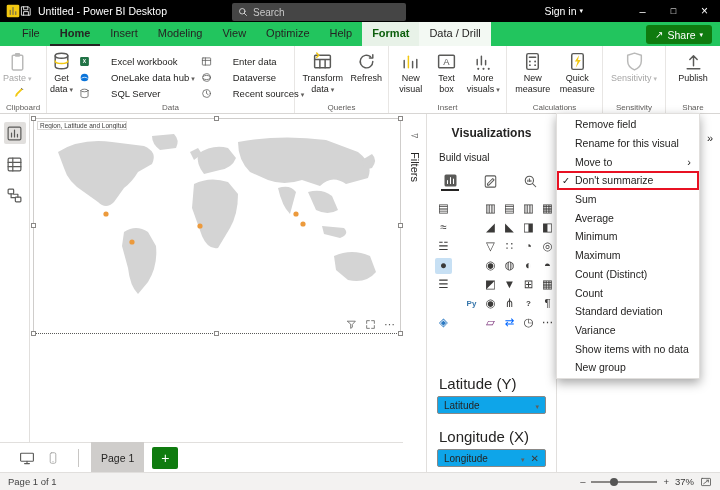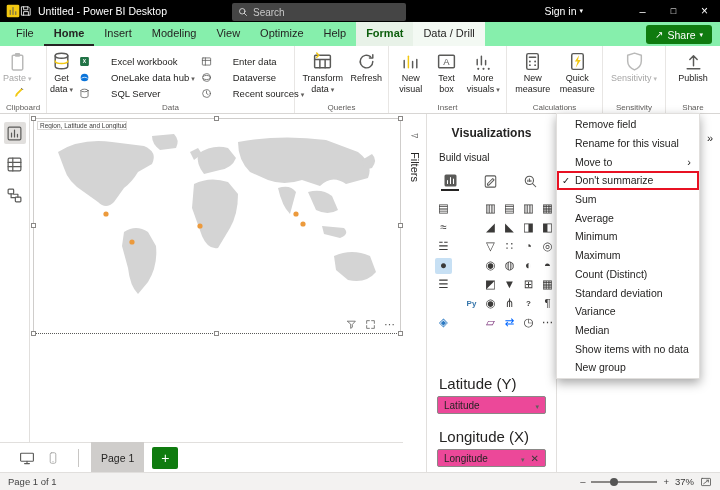--- a/index.html
+++ b/index.html
@@ -28,21 +28,21 @@
   .tb-search input::placeholder{color:#c8c8c8;}
   .tb-right{position:absolute;right:0;top:0;height:22px;display:flex;align-items:center;}
   .signin{font-size:10.5px;display:flex;align-items:center;gap:3px;margin-right:44px;cursor:default;}
   .signin::after{content:"▾";font-size:7px;color:#fff;}
   .winbtn{width:31px;height:22px;display:flex;align-items:center;justify-content:center;font-size:11px;color:#fff;}
   .win-min::before{content:"–";}
   .win-max::before{content:"□";font-size:9px;}
   .win-close::before{content:"×";font-size:12px;}
 
   
-  .tabsrow{position:absolute;top:22px;left:0;right:0;height:24px;background:#86efac;display:flex;align-items:flex-end;padding-left:6px;text-align:center;}
+  .tabsrow{position:absolute;top:22px;left:0;right:0;height:24px;background:#22c55e;display:flex;align-items:flex-end;padding-left:12px;text-align:center;}
   .rtab{padding:0 10px;font-size:11px;height:24px;line-height:23px;white-space:nowrap;}
   .rtab.selected{font-weight:bold;border-bottom:2px solid #252423;}
   .rtab.ctx1{color:#0c5e0c;background:#e8f2e8;font-weight:bold;}
   .rtab.ctx2{background:#f3f9f3;}
   .share-btn{position:absolute;right:8px;top:25px;height:19px;background:#0f7b0f;color:#fff;border-radius:3px;display:flex;align-items:center;gap:4px;padding:0 9px;font-size:10.5px;}
   .share-btn .arr{font-size:10px;line-height:1;}
   .share-btn::after{content:"▾";font-size:7px;}
 
   
   .ribbon{position:absolute;top:46px;left:0;right:0;height:68px;background:#fff;border-bottom:1px solid #d8d6d4;display:flex;z-index:10;}
@@ -89,21 +89,21 @@
   .vp-section{font-size:10px;margin-top:12px;padding-left:4px;}
   .subtabs{display:flex;gap:22px;padding:8px 0 6px 6px;align-items:center;}
   .subtab{width:18px;height:20px;display:flex;align-items:center;justify-content:center;}
   .subtab.on{border-bottom:2px solid #252423;}
   .gallery{display:grid;grid-template-columns:repeat(6,1fr);gap:3px 2px;margin-top:4px;}
   .gal{width:17px;height:16px;display:flex;align-items:center;justify-content:center;font-size:11.5px;color:#3b3a39;border-radius:2px;line-height:1;}
   .gal.sel{background:#c7e0f4;}
   .gal.txt{font-size:8px;font-weight:bold;}
   .wells{margin-top:44px;padding:0 2px;}
   .well-label{font-size:15px;margin:14px 0 4px 2px;}
-  .well-pill{height:18px;border:1px solid #8a8886;border-radius:2px;display:flex;align-items:center;padding:0 6px;font-size:10px;background:#ec4899;}
+  .well-pill{height:18px;border:1px solid #8a8886;border-radius:2px;display:flex;align-items:center;padding:0 6px;font-size:10px;background:#0ea5e9;}
   .well-pill .wchev{margin-left:auto;}
   .wx{margin-left:6px;color:#3b3a39;font-size:10px;}
   .wx::before{content:"✕";}
 
   
   .datapane{position:absolute;left:557px;top:114px;right:0;bottom:18px;background:#fff;}
   .collapse-r{position:absolute;right:7px;top:18px;font-size:11px;color:#252423;}
   .collapse-r::before{content:"»";}
 
   
@@ -554,29 +554,29 @@
     <div class="mitem">
       <span class="mcheck"></span>
       <span>Maximum</span>
     </div>
     <div class="mitem">
       <span class="mcheck"></span>
       <span>Count (Distinct)</span>
     </div>
     <div class="mitem">
       <span class="mcheck"></span>
+      <span>Count</span>
+    </div>
+    <div class="mitem">
+      <span class="mcheck"></span>
       <span>Standard deviation</span>
     </div>
     <div class="mitem">
       <span class="mcheck"></span>
       <span>Variance</span>
-    </div>
-    <div class="mitem">
-      <span class="mcheck"></span>
-      <span>Median</span>
     </div>
     <div class="mitem">
       <span class="mcheck"></span>
       <span>Show items with no data</span>
     </div>
     <div class="mitem">
       <span class="mcheck"></span>
       <span>New group</span>
     </div>
   </div>

